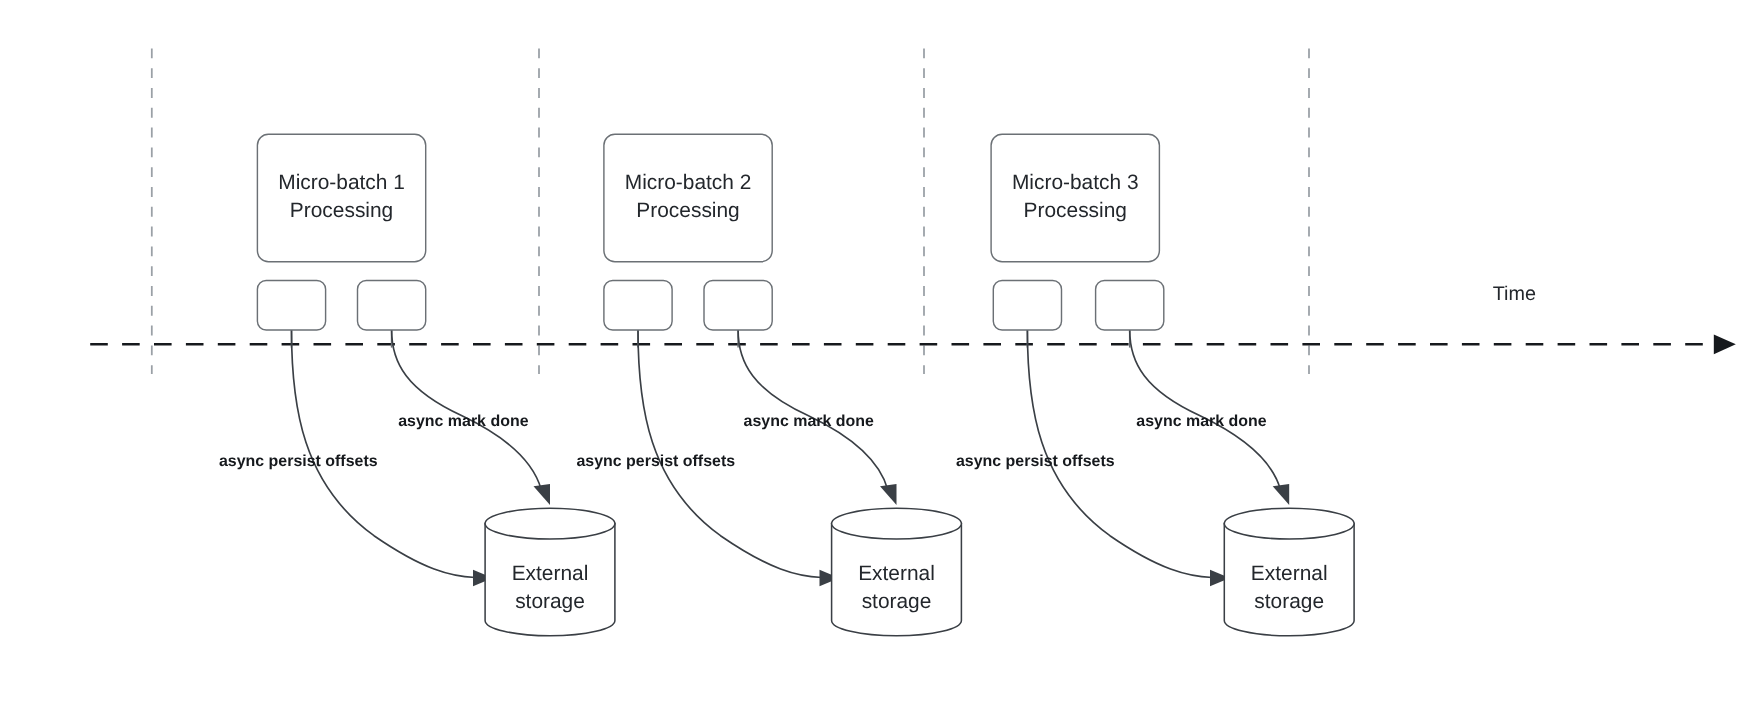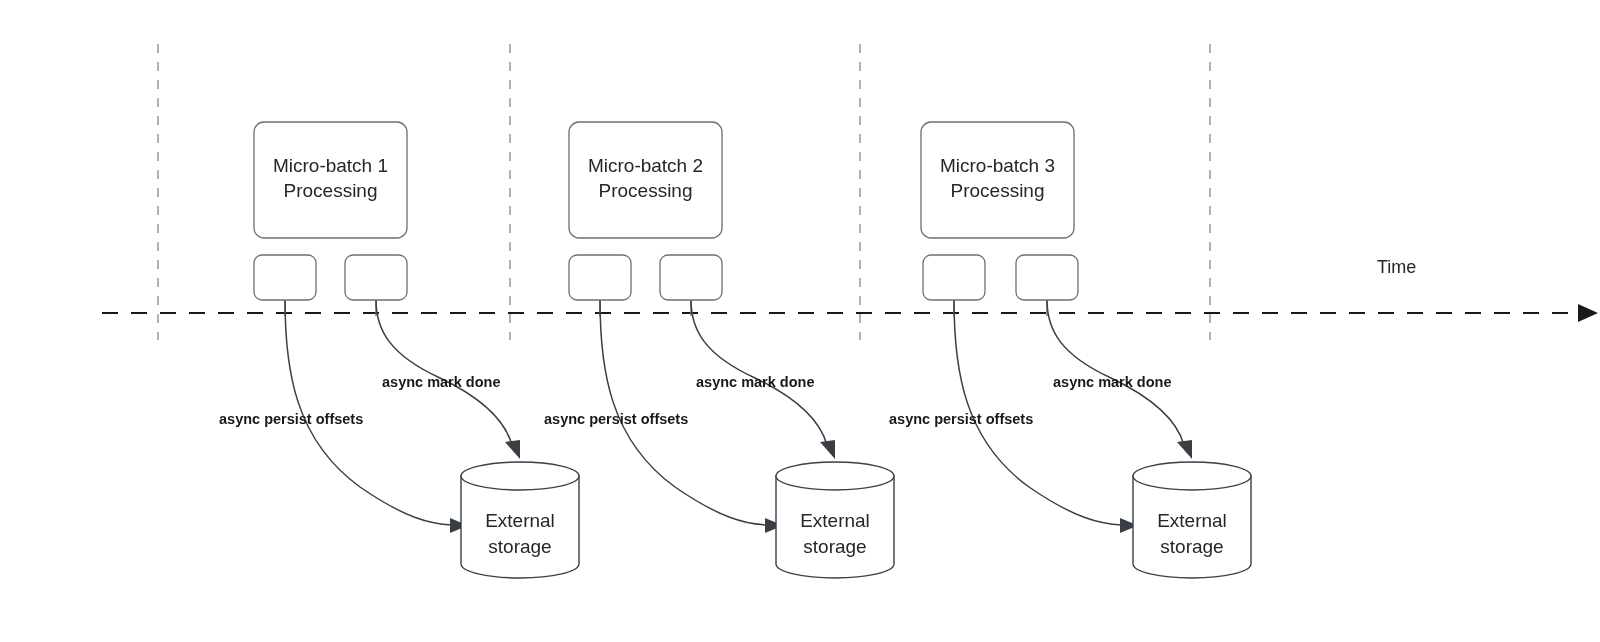--- a/index.html
+++ b/index.html
@@ -11,21 +11,20 @@
     font-family: "Liberation Sans", sans-serif;
     width: 1600px;
     height: 642px;
     overflow: hidden;
   }
   #canvas {
     position: relative;
     width: 1564px;
     height: 642px;
     background: #ffffff;
-    margin-left: 20px;
   }
   svg.diagram {
     position: absolute;
     top: 0;
     left: 0;
     width: 1600px;
     height: 642px;
   }
   .node-label {
     font-family: "Liberation Sans", sans-serif;

